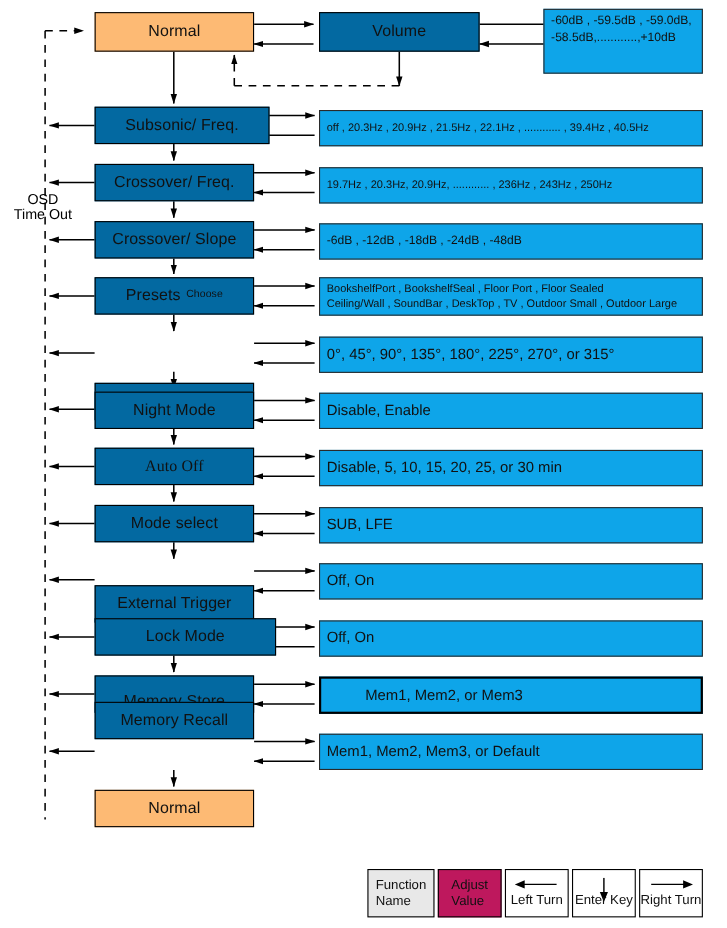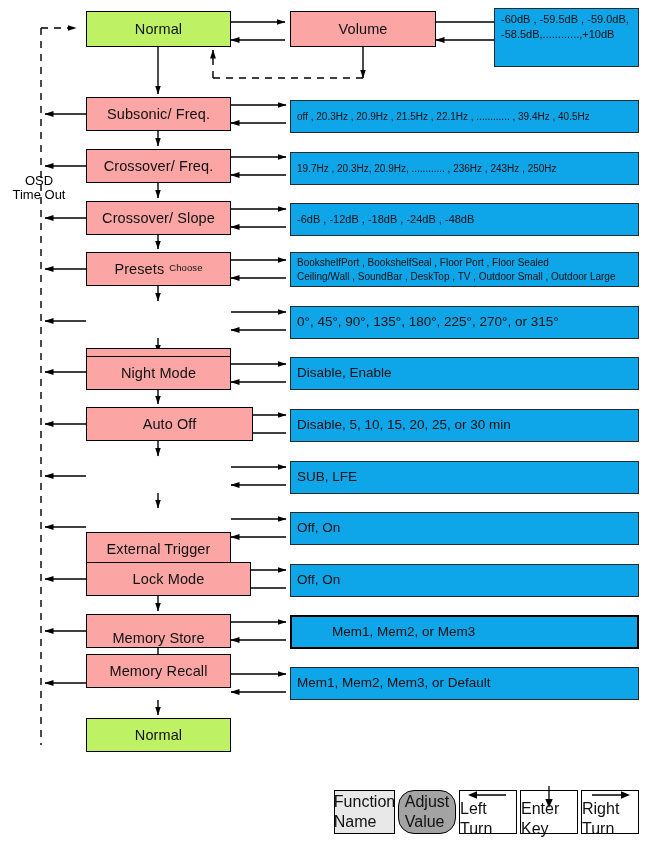--- a/index.html
+++ b/index.html
@@ -20,27 +20,27 @@
   .box {
     position: absolute;
     border: 1px solid #000;
     display: flex;
     align-items: center;
     justify-content: center;
     text-align: center;
     line-height: 1.15;
   }
   .fn-box {            
-    background: #fca5a5;
+    background: #0369a1;
     font-size: 14.5px;
     color: #111;
     letter-spacing: .1px;
   }
   .fn-box.plain {      
-    background: #bef264;
+    background: #fdba74;
   }
   .val-box {           
     background: #0ea5e9;
     border: 1px solid #2a2a2a;
     justify-content: flex-start;
     text-align: left;
     padding: 3px 6px;
     color: #111;
     font-size: 11.5px;
     line-height: 1.35;
@@ -77,27 +77,27 @@
   }
 
   
   .legend-box {
     position: absolute;
     border: 1px solid #000;
     display: flex;
     flex-direction: column;
     align-items: center;
     justify-content: center;
-    font-size: 16px;
+    font-size: 12px;
     line-height: 1.25;
     color: #111;
     background: #ffffff;
   }
   .legend-box.lgrey { background: #e8e8e8; }
-  .legend-box.dgrey { background: #a3a3a3; border-radius: 16px; }
+  .legend-box.dgrey { background: #be185d; }
   .legend-box .glyph { display:block; height:13px; }
   .legend-box .cap   { display:block; }
 </style>
 </head>
 <body>
 
 <div id="canvas">
 
   <svg id="wires" viewBox="0 0 661 844" width="661" height="844">
     <defs>
@@ -193,21 +193,21 @@
   </div>
 
   <div class="box fn-box" style="left:290px; top:11px; width:146px; height:36px;">
     <span>Volume</span>
   </div>
   <div class="box val-box mid" style="left:494px; top:8px; width:145px; height:59px; white-space:pre-line; align-items:flex-start;">
     <span>-60dB , -59.5dB , -59.0dB,
 -58.5dB,............,+10dB</span>
   </div>
 
-  <div class="box fn-box" style="left:86px; top:97px; width:145px; height:34px;align-items:center;">
+  <div class="box fn-box" style="left:86px; top:97px; width:159px; height:34px;align-items:center;">
     <span>Subsonic/ Freq.</span>
   </div>
   <div class="box val-box small" style="left:290px; top:100px; width:349px; height:33px;">
     <span>off , 20.3Hz , 20.9Hz , 21.5Hz , 22.1Hz , ............ , 39.4Hz , 40.5Hz</span>
   </div>
 
   <div class="box fn-box" style="left:86px; top:149px; width:145px; height:34px;">
     <span>Crossover/ Freq.</span>
   </div>
   <div class="box val-box small" style="left:290px; top:152px; width:349px; height:33px;">
@@ -239,27 +239,30 @@
     <span>0°, 45°, 90°, 135°, 180°, 225°, 270°, or 315°</span>
   </div>
 
   <div class="box fn-box" style="left:86px; top:356px; width:145px; height:34px;">
     <span>Night Mode</span>
   </div>
   <div class="box val-box big" style="left:290px; top:357px; width:349px; height:33px;">
     <span>Disable, Enable</span>
   </div>
 
-  <div class="box fn-box" style="left:86px; top:407px; width:167px; height:34px;">
+  <div class="box fn-box" style="left:86px; top:407px; width:145px; height:34px;font-family:Liberation Serif, serif;">
     <span>Auto Off</span>
   </div>
   <div class="box val-box big" style="left:290px; top:409px; width:349px; height:33px;">
     <span>Disable, 5, 10, 15, 20, 25, or 30 min</span>
   </div>
 
+  <div class="box fn-box" style="left:86px; top:459px; width:145px; height:34px;">
+    <span>Mode select</span>
+  </div>
   <div class="box val-box big" style="left:290px; top:461px; width:349px; height:33px;">
     <span>SUB, LFE</span>
   </div>
 
   <div class="box fn-box" style="left:86px; top:511px; width:145px; height:34px;margin-top:21px;">
     <span>External Trigger</span>
   </div>
   <div class="box val-box big" style="left:290px; top:512px; width:349px; height:33px;">
     <span>Off, On</span>
   </div>
@@ -271,21 +274,21 @@
     <span>Off, On</span>
   </div>
 
   <div class="box fn-box" style="left:86px; top:614px; width:145px; height:34px;align-items:flex-end;">
     <span>Memory Store</span>
   </div>
   <div class="box val-box big thick" style="left:290px; top:615px; width:349px; height:34px;padding-left:40px;">
     <span>Mem1, Mem2, or Mem3</span>
   </div>
 
-  <div class="box fn-box" style="left:86px; top:654px; width:145px; height:34px;text-align:right;">
+  <div class="box fn-box" style="left:86px; top:638px; width:145px; height:34px;text-align:right;">
     <span>Memory Recall</span>
   </div>
   <div class="box val-box big" style="left:290px; top:667px; width:349px; height:33px;">
     <span>Mem1, Mem2, Mem3, or Default</span>
   </div>
 
   <div class="box fn-box plain" style="left:86px; top:718px; width:145px; height:34px;">
     <span>Normal</span>
   </div>
 

